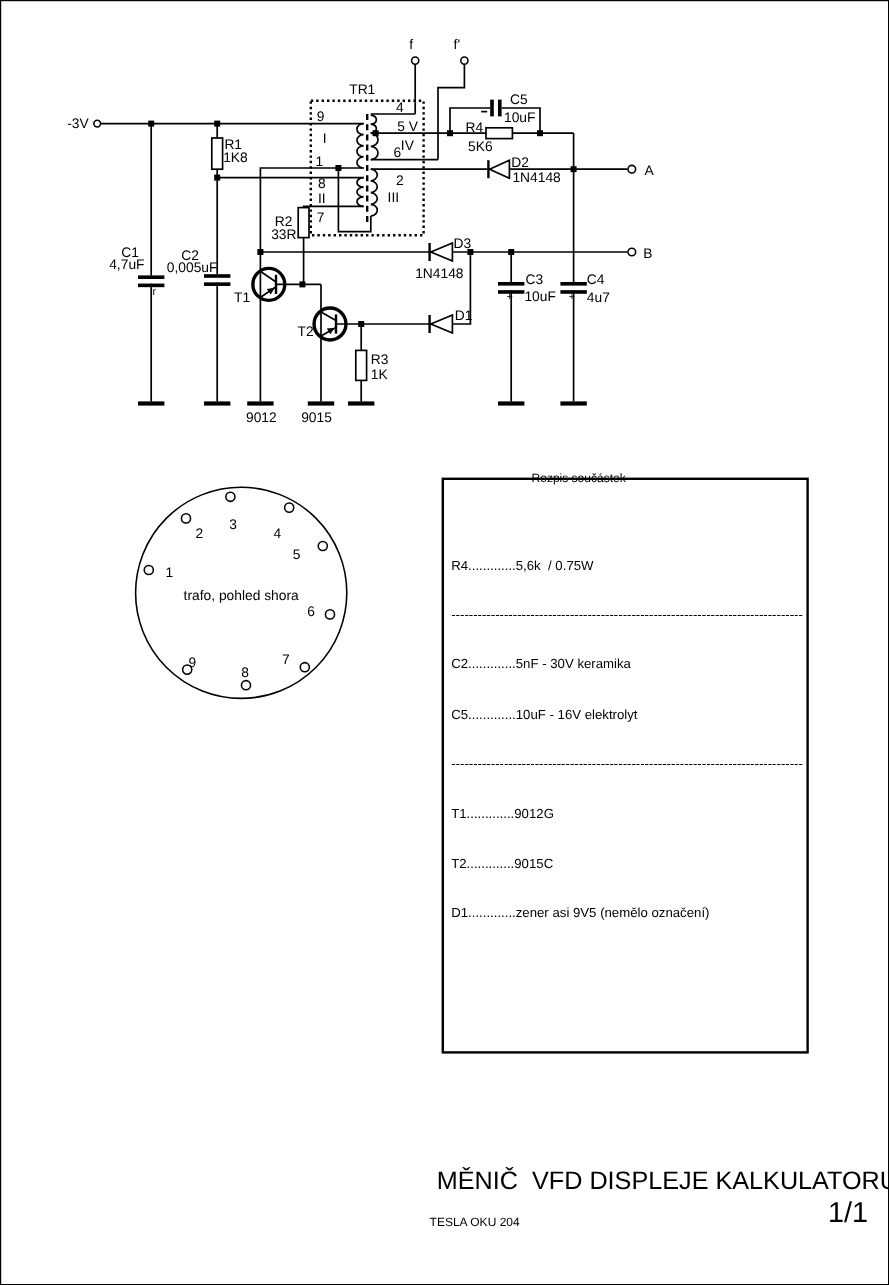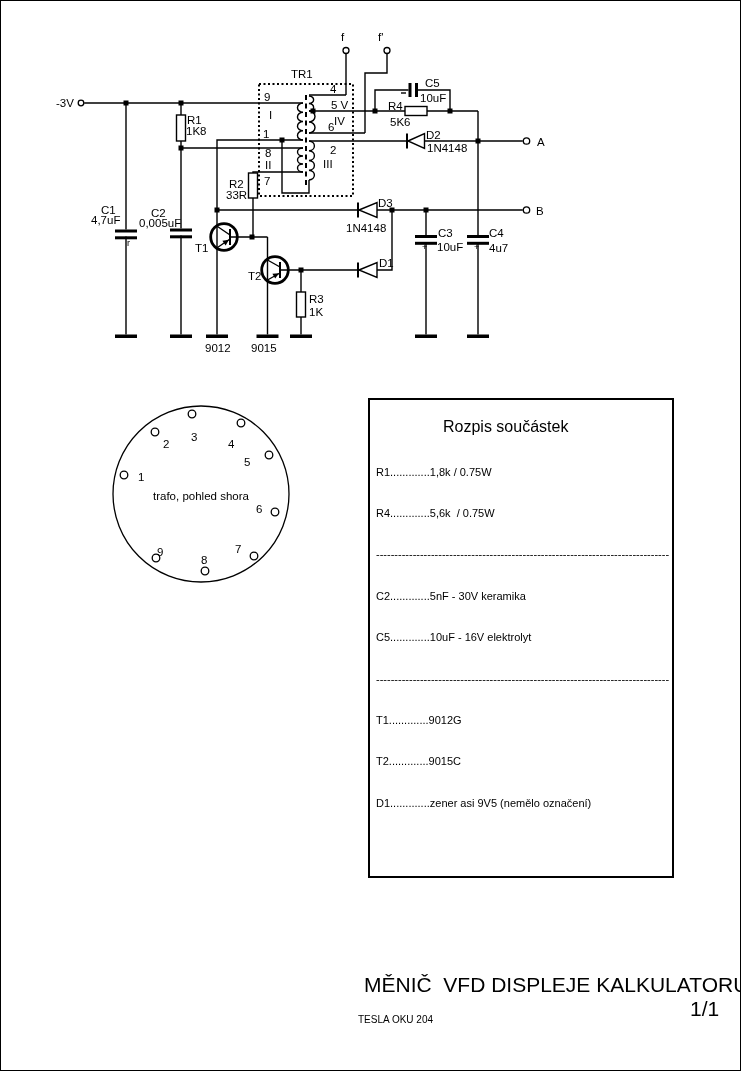--- a/index.html
+++ b/index.html
@@ -19,27 +19,27 @@
   .tcirc{stroke:#000;stroke-width:2.8;fill:none;}
   .tbar{stroke:#000;stroke-width:2;fill:none;}
   .arrow{fill:#000;stroke:none;}
   .dbar{stroke:#000;stroke-width:2;fill:none;}
   .dotted{stroke:#000;stroke-width:2;fill:none;stroke-dasharray:2 2.5;}
   .core{stroke:#000;stroke-width:2;fill:none;stroke-dasharray:5 3.5;}
   .pcirc{stroke:#000;stroke-width:1.3;fill:none;}
 
   #parts-box{position:absolute;left:368px;top:398px;width:306px;height:480px;
              border:2px solid #000;box-sizing:border-box;}
-  #parts-title{position:absolute;left:443px;top:418px;font-size:16px;white-space:pre;}
+  #parts-title{position:absolute;left:443px;top:394px;font-size:10px;white-space:pre;}
   #parts-lines{position:absolute;left:376px;top:438px;font-size:11px;line-height:13.8px;
                white-space:pre;width:296px;overflow:hidden;}
   #parts-lines div{height:13.8px;}
   #footer-title{position:absolute;left:364px;top:973px;font-size:21px;white-space:pre;}
   #footer-org{position:absolute;left:358px;top:1014px;font-size:10px;white-space:pre;}
-  #footer-page{position:absolute;left:690px;top:997px;font-size:21px;}
+  #footer-page{position:absolute;left:690px;top:997px;font-size:24px;}
 </style>
 </head>
 <body>
 
 <div id="page">
   <svg width="741" height="1071" viewBox="0 0 741 1071">
 
     <path class="wire" d="M84.2,103 H303"></path>
     <path class="wire" d="M181,103 V115 M181,141 V148"></path>
     <path class="wire" d="M126,103 V229.5 M126,236.5 V334.5"></path>
@@ -221,21 +221,20 @@
       <text class="pinnum" x="235" y="553">7</text>
       <text class="pinnum" x="201" y="564">8</text>
       <text class="pinnum" x="157" y="556">9</text>
       <text x="153" y="500">trafo, pohled shora</text>
     </g>
   </svg>
 
   <div id="parts-box"></div>
   <div id="parts-title">Rozpis součástek</div>
   <div id="parts-lines">
-    <div>R1.............1,8k / 0.75W</div>
     <div>R4.............5,6k  / 0.75W</div>
     <div>--------------------------------------------------------------------------------</div>
     <div>C2.............5nF - 30V keramika</div>
     <div>C5.............10uF - 16V elektrolyt</div>
     <div>--------------------------------------------------------------------------------</div>
     <div>T1.............9012G</div>
     <div>T2.............9015C</div>
     <div>D1.............zener asi 9V5 (nemělo označení)</div>
     
     

